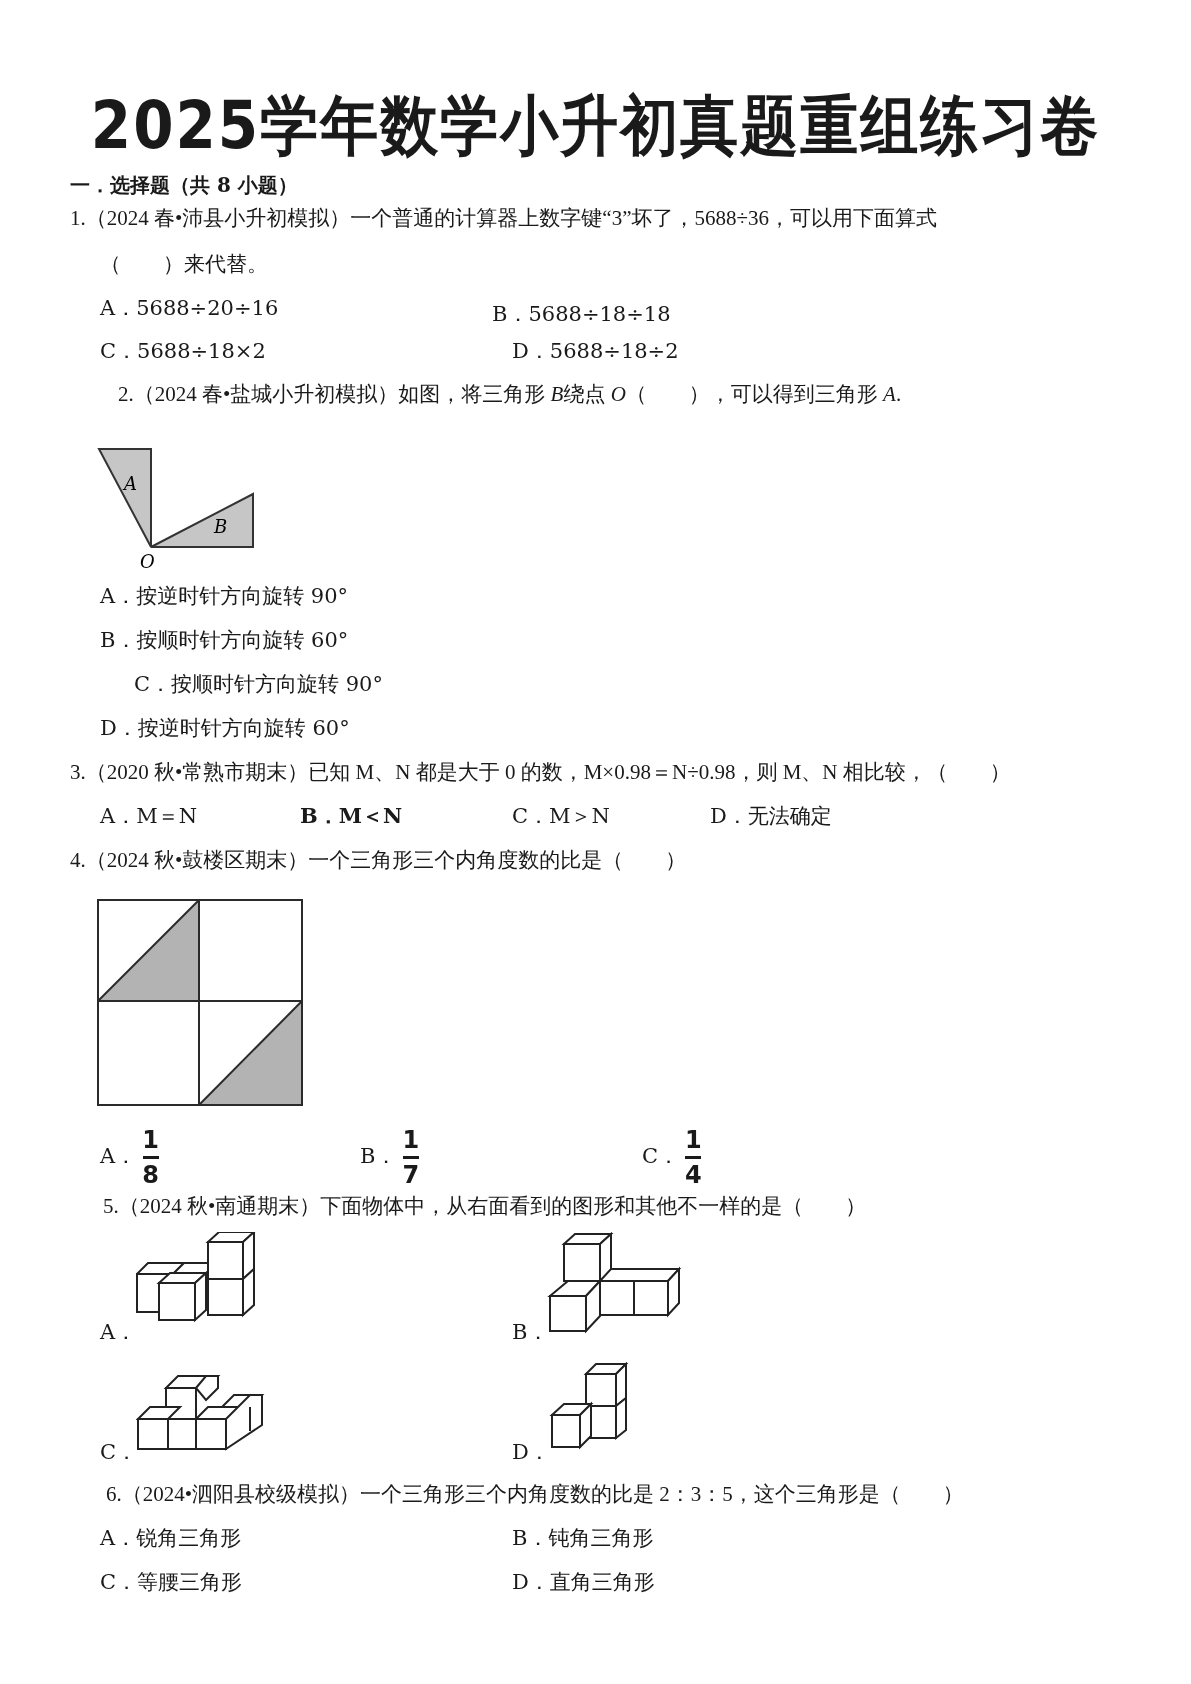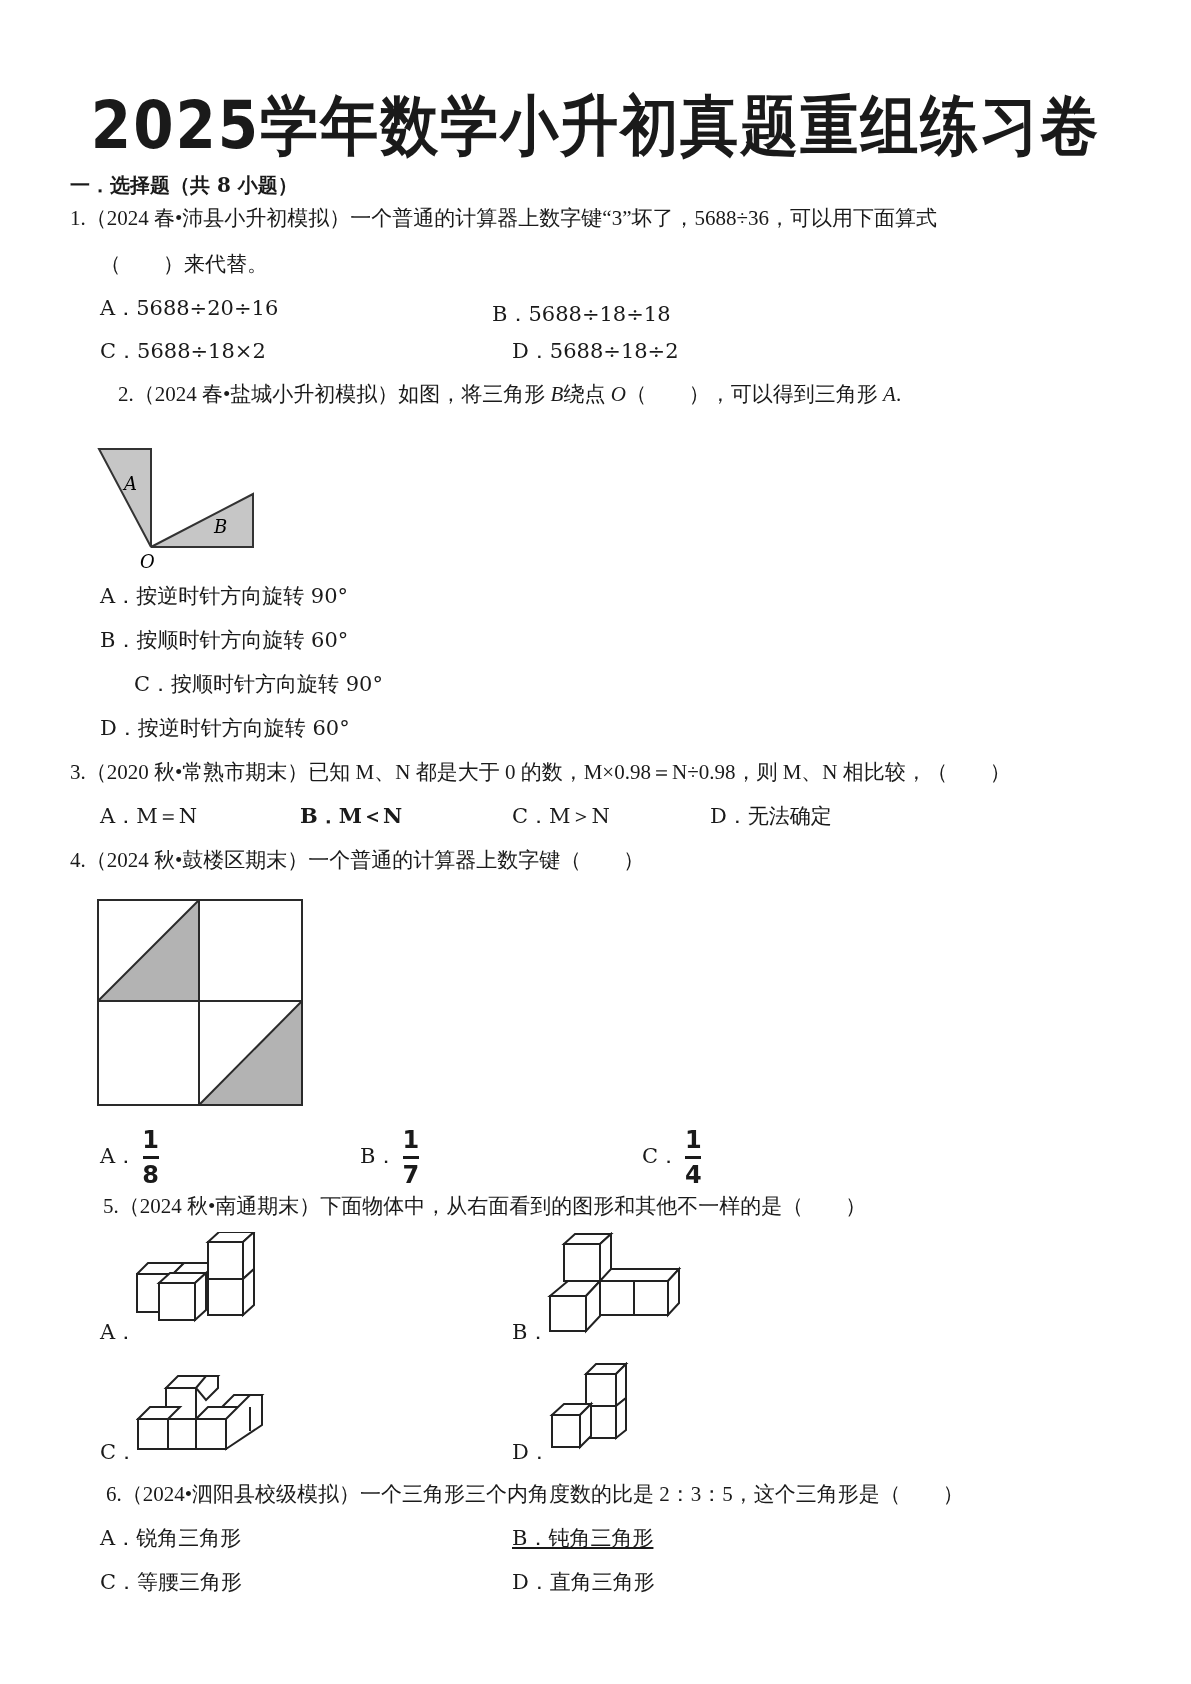--- a/index.html
+++ b/index.html
@@ -48,21 +48,21 @@
 
 <div class="abs q" style="left:70px;top:758px;">
   <span>3.</span><span>（2020 秋•常熟市期末）</span><span>已知 M、N 都是大于 0 的数，M×0.98＝N÷0.98，则 M、N 相比较，（　　）</span>
 </div>
 <div class="abs opt" style="left:100px;top:802px;">A．M＝N</div>
 <div class="abs opt" style="left:300px;top:802px;font-weight:bold;">B．M＜N</div>
 <div class="abs opt" style="left:512px;top:802px;">C．M＞N</div>
 <div class="abs opt" style="left:710px;top:802px;">D．无法确定</div>
 
 <div class="abs q" style="left:70px;top:846px;">
-  <span>4.</span><span>（2024 秋•鼓楼区期末）</span><span>一个普通的计算器上数字键（　　）</span>
+  <span>4.</span><span>（2024 秋•鼓楼区期末）</span><span>一个三角形三个内角度数的比是（　　）</span>
 </div>
 <svg style="left:96px;top:898px;" width="212" height="212">
   <polygon points="2,103 103,2 103,103" fill="#b3b3b3"></polygon>
   <polygon points="103,207 206,103 206,207" fill="#b3b3b3"></polygon>
   <rect x="2" y="2" width="204" height="205" fill="none" stroke="#2a2a2a" stroke-width="2"></rect>
   <line x1="103" y1="2" x2="103" y2="207" stroke="#2a2a2a" stroke-width="2"></line>
   <line x1="2" y1="103" x2="206" y2="103" stroke="#2a2a2a" stroke-width="2"></line>
   <line x1="2" y1="103" x2="103" y2="2" stroke="#2a2a2a" stroke-width="2"></line>
   <line x1="103" y1="207" x2="206" y2="103" stroke="#2a2a2a" stroke-width="2"></line>
 </svg>
@@ -145,15 +145,15 @@
     <path d="M70,44 L80,36 L80,68 L70,76 Z"></path>
   <path d="M6,53 L18,42 L45,42 L34,53 Z"></path>
     <rect x="6" y="53" width="28" height="32"></rect>
     <path d="M34,53 L45,42 L45,74 L34,85 Z"></path>
 </svg>
 
 <div class="abs q" style="left:70px;top:1480px;margin-left:36px;">
   <span>6.</span><span>（2024•泗阳县校级模拟）</span><span>一个三角形三个内角度数的比是 2：3：5，这个三角形是（　　）</span>
 </div>
 <div class="abs opt" style="left:100px;top:1524px;">A．锐角三角形</div>
-<div class="abs opt" style="left:512px;top:1524px;text-decoration:underline;">B．钝角三角形</div>
+<div class="abs opt" style="left:512px;top:1524px;">B．钝角三角形</div>
 <div class="abs opt" style="left:100px;top:1568px;">C．等腰三角形</div>
 <div class="abs opt" style="left:512px;top:1568px;">D．直角三角形</div>
 
 </body></html>

